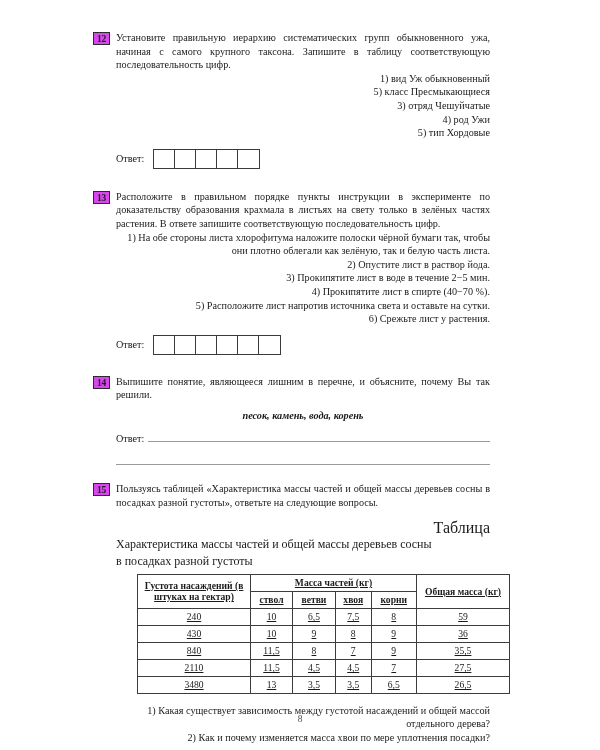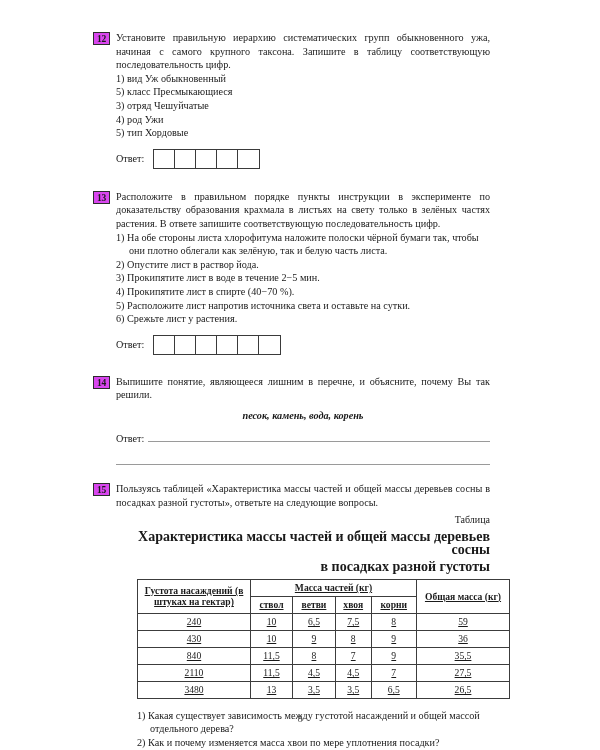--- a/index.html
+++ b/index.html
@@ -66,20 +66,21 @@
     list-style: none;
     margin: 0;
     padding: 0;
   }
   .opt-list li {
     margin: 0;
     padding: 0 0 0 13px;
     text-indent: -13px;
     font-size: 10.2px;
     line-height: 13.6px;
+    text-align: right;
   }
 
   
   .answer-row {
     display: flex;
     align-items: center;
     margin-top: 9px;
   }
   .answer-label {
     font-size: 10.2px;
@@ -128,28 +129,28 @@
     text-align: center;
     font-weight: bold;
     font-style: italic;
     font-size: 10.2px;
     margin-top: 7px;
   }
 
   
   .table-caption-right {
     text-align: right;
-    font-size: 10px;
-    margin-top: 4px;
+    font-size: 16px;
+    margin-top: 12px;
     padding-right: 0px;
   }
   .table-title {
-    text-align: right;
-    font-weight: bold;
-    font-size: 14px;
+    text-align: left;
+    font-weight: normal;
+    font-size: 12px;
     line-height: 13px;
     margin-top: 3px;
   }
   table.data {
     border-collapse: collapse;
     width: 373px;
     margin: 6px 0 0 21px;
     font-size: 9.6px;
     text-decoration: underline;
   }

